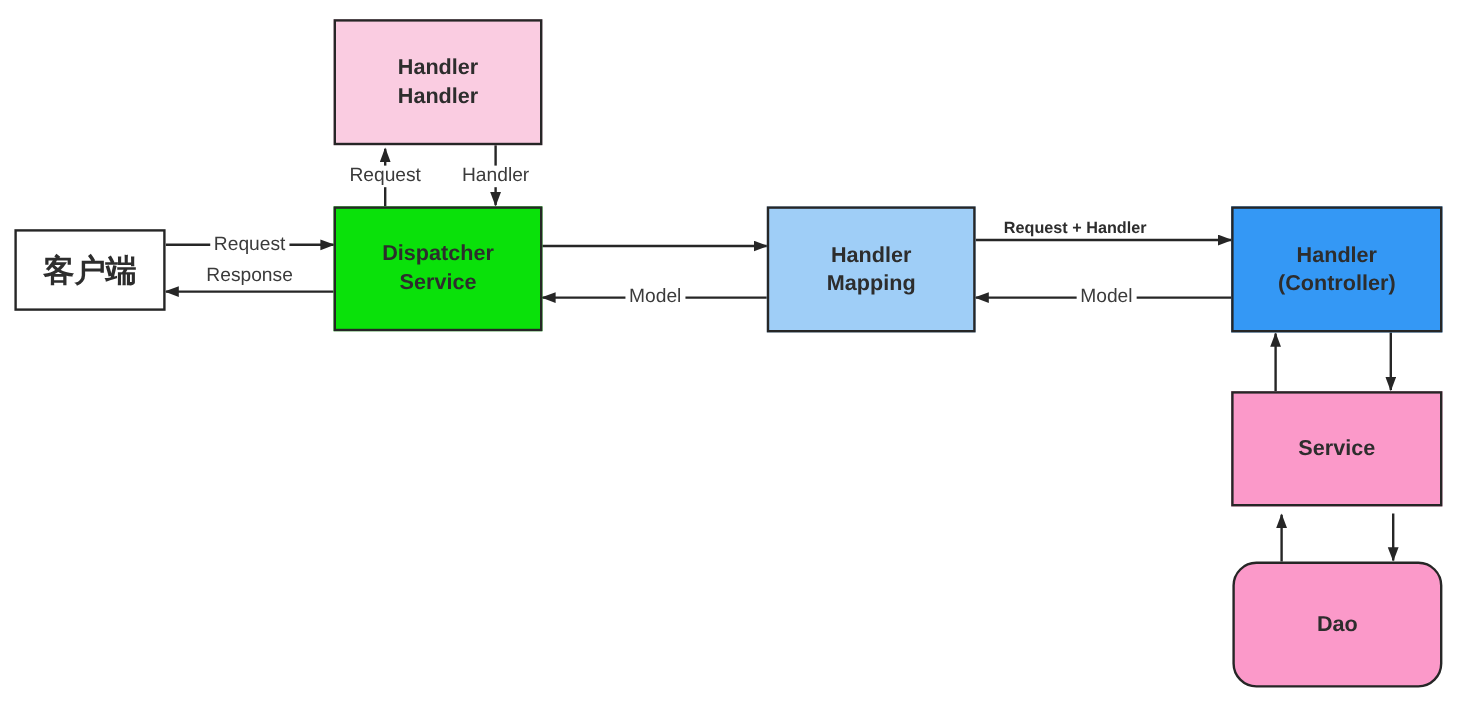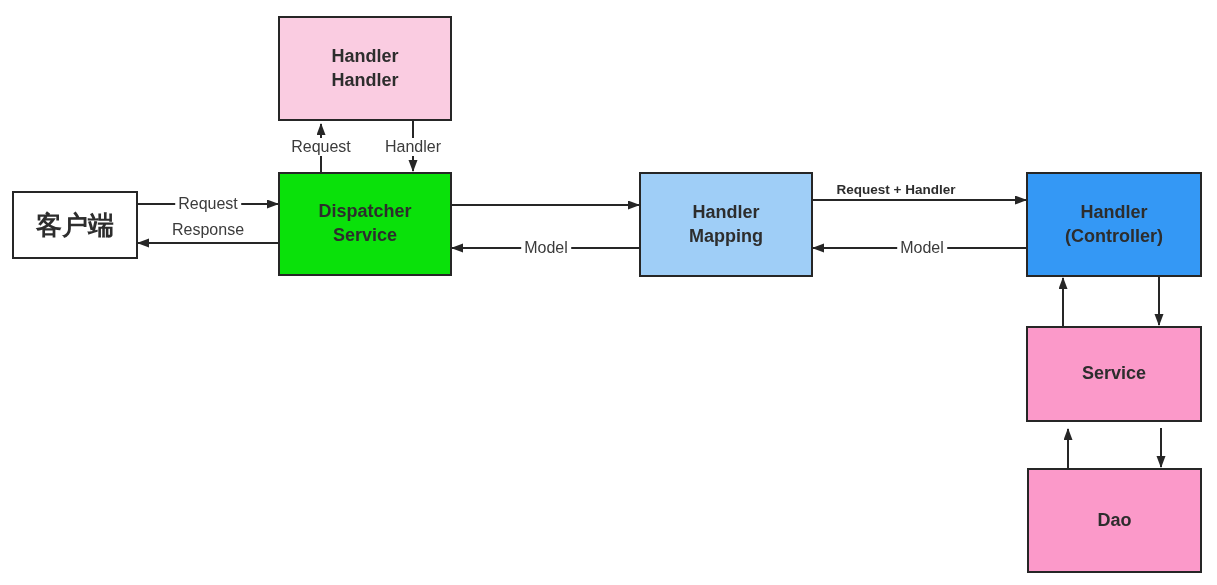--- a/index.html
+++ b/index.html
@@ -12,21 +12,21 @@
     position:absolute;border:2px solid #262626;box-sizing:border-box;
     display:flex;flex-direction:column;align-items:center;justify-content:center;
     font-weight:bold;color:#2d2d2d;font-size:18px;line-height:1.32;text-align:center;
   }
   #box-client{left:12px;top:191px;width:126px;height:68px;font-size:26px;background:#ffffff;}
   #box-mapping{left:278px;top:16px;width:174px;height:105px;background:#facce1;}
   #box-dispatcher{left:278px;top:172px;width:174px;height:104px;background:#0ae10a;}
   #box-adapter{left:639px;top:172px;width:174px;height:105px;background:#9fcef7;}
   #box-controller{left:1026px;top:172px;width:176px;height:105px;background:#3498f5;}
   #box-service{left:1026px;top:326px;width:176px;height:96px;background:#fb99c9;}
-  #box-dao{left:1027px;top:468px;width:175px;height:105px;background:#fb99c9;}
+  #box-dao{left:1027px;top:468px;width:175px;height:105px;background:#fb99c9;border-radius:20px;}
   .lbl{
     position:absolute;transform:translate(-50%,-50%);
     font-size:16px;color:#3b3b3b;background:#ffffff;padding:0 3px;white-space:nowrap;
   }
   .lbl.bold{font-weight:bold;color:#2d2d2d;background:transparent;line-height:16px;text-align:center;font-size:13.5px;}
   #lbl-client-request{left:208px;top:204px;}
   #lbl-client-response{left:208px;top:230px;}
   #lbl-mapping-request{left:321px;top:147px;}
   #lbl-mapping-handler{left:413px;top:147px;}
   #lbl-to-adapter{left:546px;top:188px;}

